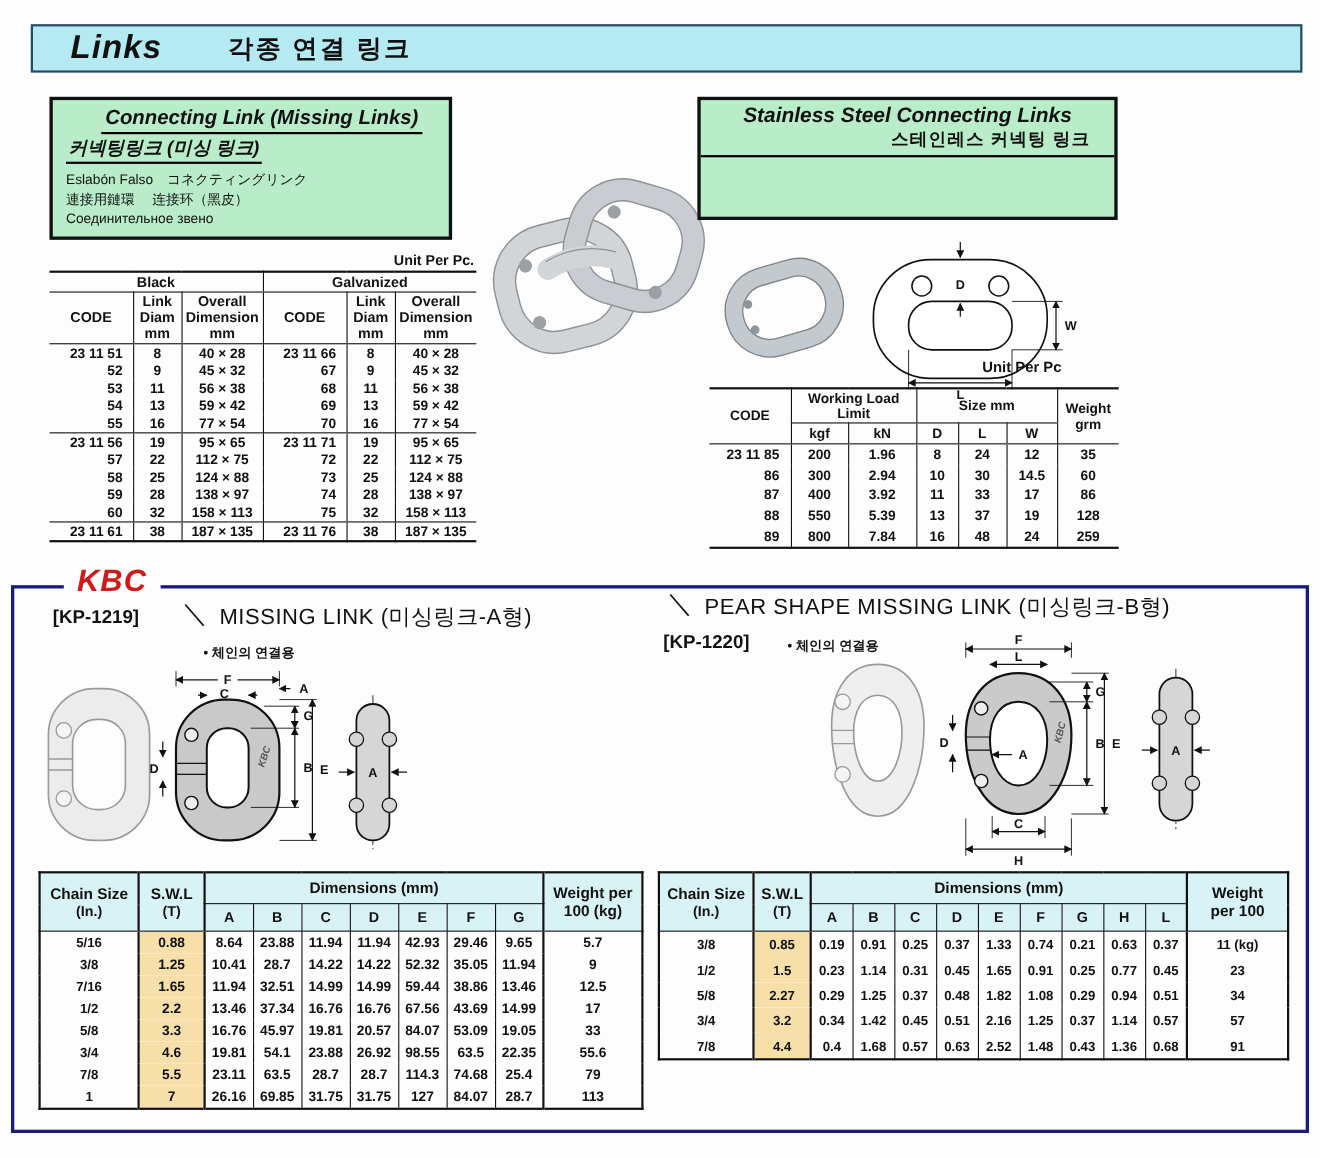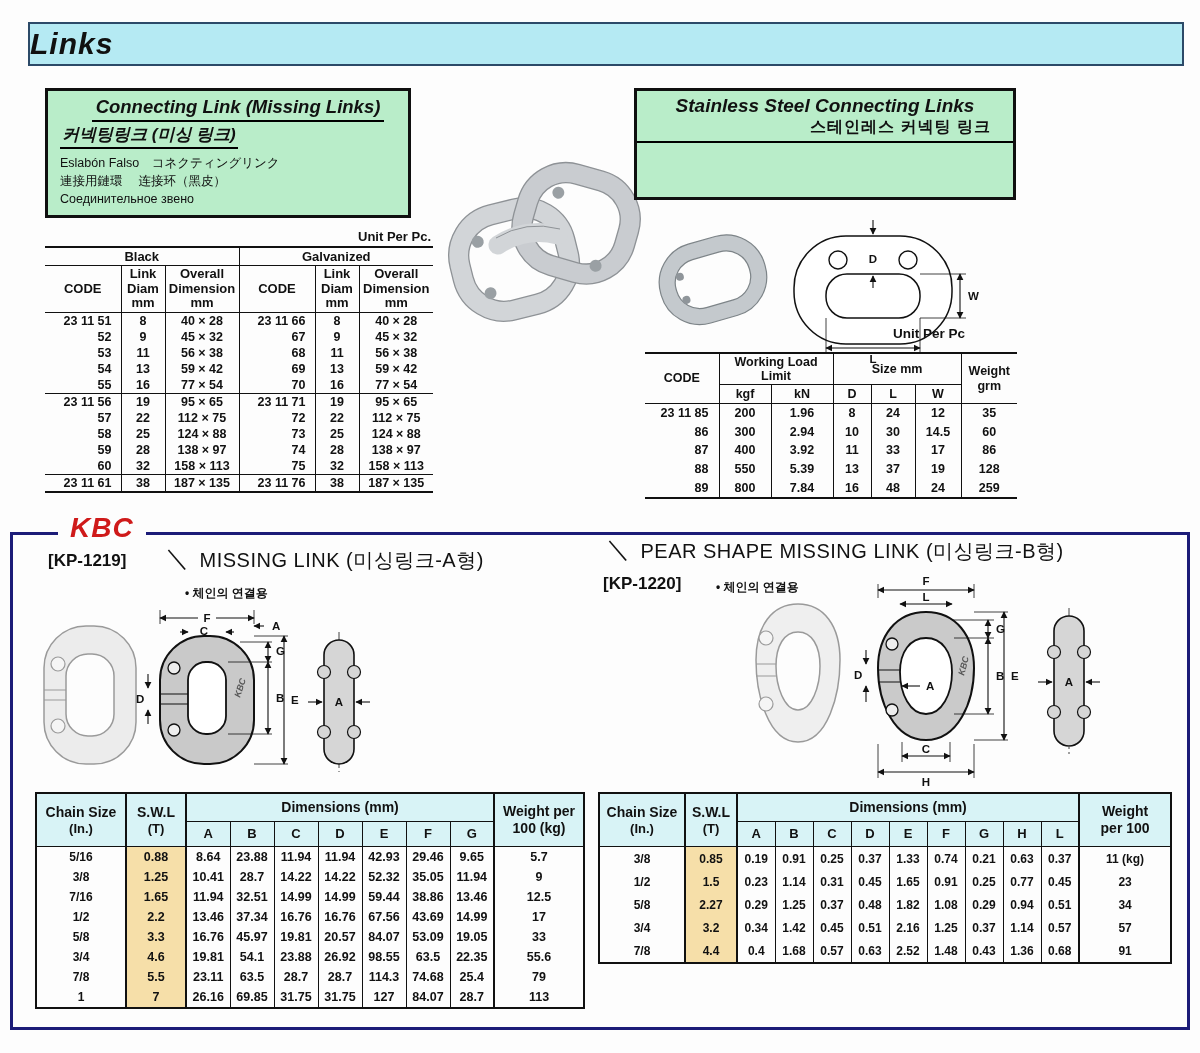--- a/index.html
+++ b/index.html
@@ -2,21 +2,21 @@
 <html><head>
 <meta charset="utf-8">
 <style>
   html,body{margin:0;padding:0;background:#fff;font-family:"Liberation Sans",sans-serif;color:#111;}
   .page{position:relative;width:1200px;height:1053px;background:#fdfdfd;overflow:hidden;}
   .abs{position:absolute;}
 
   
   .title-bar{left:28px;top:22px;width:1156px;height:44px;background:#b5eaf3;
     border:2px solid #2c4a68;box-sizing:border-box;display:flex;align-items:center;}
-  .title-en{font-size:30px;font-weight:bold;font-style:italic;letter-spacing:1px;}
+  .title-en{font-size:30px;font-weight:bold;font-style:italic;margin-left:34px;letter-spacing:1px;}
   .title-ko{font-size:23px;font-weight:bold;margin-left:60px;letter-spacing:2px;}
 
   
   .green-box{background:#b9edc9;border:3px solid #101010;box-sizing:border-box;}
   .gb-left{left:45px;top:88px;width:366px;height:130px;padding:5px 12px;}
   .gb-left .l1{font-size:18.5px;font-weight:bold;font-style:italic;text-align:center;}
   .gb-left .l1 span{display:inline-block;border-bottom:2.5px solid #000;padding:0 4px 2px;margin-left:20px;}
   .gb-left .l2{font-size:17px;font-weight:bold;font-style:italic;margin-top:1px;}
   .gb-left .l2 span{display:inline-block;border-bottom:2px solid #000;padding:0 2px 1px;}
   .gb-left .sm{font-size:12.5px;line-height:1.45;margin-top:5px;}
@@ -94,20 +94,21 @@
   .dlbl{font-size:11.5px;font-weight:bold;fill:#111;font-family:"Liberation Sans",sans-serif;}
   .mark{font-size:9px;font-weight:bold;font-style:italic;fill:#555;font-family:"Liberation Sans",sans-serif;}
 </style>
 </head>
 <body>
 
 <div class="page">
 
   <div class="abs title-bar">
     <span class="title-en">Links</span>
+    <span class="title-ko">각종 연결 링크</span>
   </div>
 
   <div class="abs green-box gb-left">
     <div class="l1"><span>Connecting Link (Missing Links)</span></div>
     <div class="l2"><span>커넥팅링크 (미싱 링크)</span></div>
     <div class="sm">
       <div>Eslabón Falso　コネクティングリンク</div>
       <div>連接用鏈環　 连接环（黑皮）</div>
       <div>Соединительное звено</div>
     </div>

